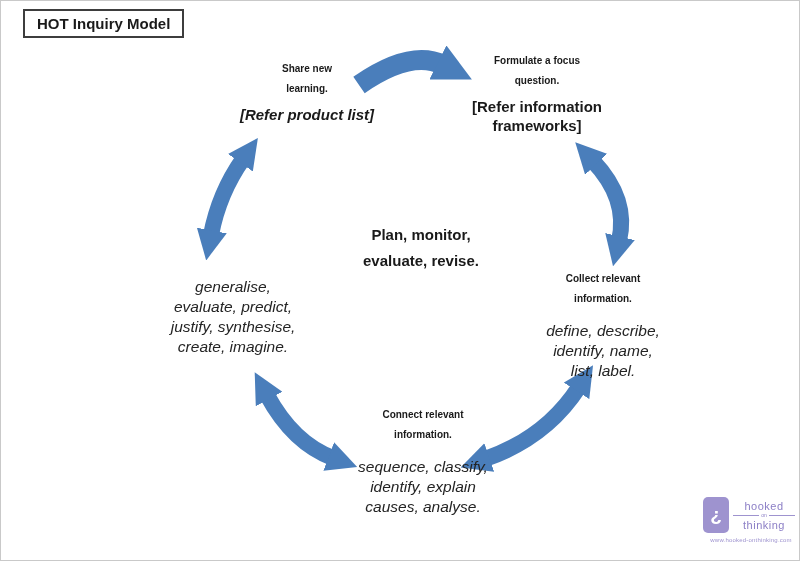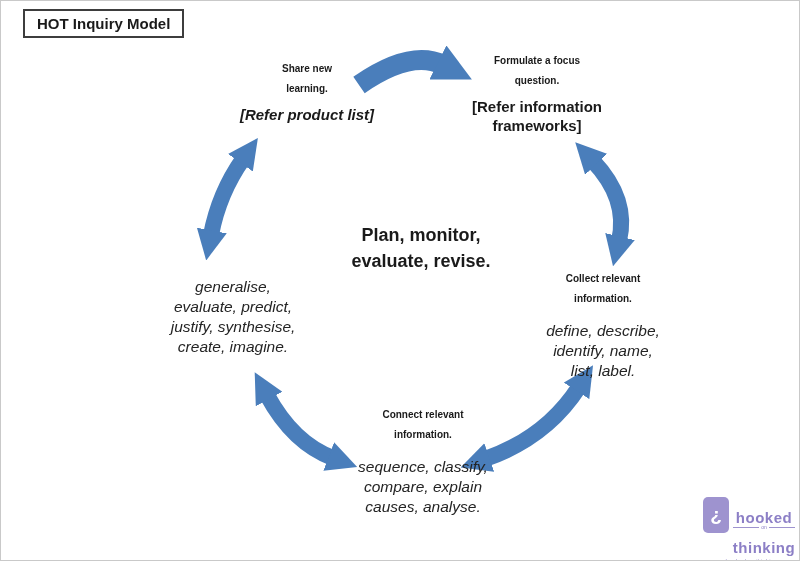--- a/index.html
+++ b/index.html
@@ -19,31 +19,31 @@
   }
   svg.arrows{position:absolute;left:0;top:0;}
   .arrow-path{fill:none;stroke:#4a7ebb;stroke-linecap:butt;}
   .node{position:absolute;text-align:center;}
   .node-title{font-weight:bold;font-size:10px;line-height:20px;white-space:pre-line;}
   .node-note{font-size:15px;line-height:19px;white-space:pre-line;margin-top:6px;font-weight:bold;}
   .italic{font-style:italic;}
   .node-skills{font-style:italic;font-size:15.5px;line-height:20px;white-space:pre-line;margin-top:12px;color:#242424;}
   .center-note{
     position:absolute;left:330px;top:221px;width:180px;text-align:center;
-    font-weight:bold;font-size:18px;line-height:26px;white-space:pre-line;
+    font-weight:bold;font-size:15px;line-height:26px;white-space:pre-line;
   }
   .logo{position:absolute;left:702px;top:496px;width:96px;}
   .logo-row{display:flex;align-items:flex-start;}
   .logo-icon{
     width:26px;height:36px;border-radius:5px;background:var(--brand-light);
     color:#fff;display:flex;align-items:center;justify-content:center;
     font-size:19px;font-weight:bold;flex:0 0 auto;
   }
   .logo-text{flex:1;text-align:center;padding-top:3px;}
-  .logo-brand{font-size:15px;font-weight:bold;color:var(--brand);letter-spacing:0.5px;line-height:12px;margin-top:12px;}
+  .logo-brand{font-size:11px;font-weight:normal;color:var(--brand);letter-spacing:0.5px;line-height:12px;}
   .logo-divider{display:flex;align-items:center;justify-content:center;gap:2px;margin:1px 4px;}
   .logo-divider .line{flex:1;height:1px;background:var(--brand-light);}
   .logo-divider .mid{font-size:5px;color:var(--brand);line-height:5px;}
   .logo-url{margin-top:4px;font-size:6px;color:var(--brand-light);text-align:center;letter-spacing:0.2px;}
 </style>
 </head>
 <body>
 
 <div class="frame">
 
@@ -82,21 +82,21 @@
 information.</div>
     <div class="node-skills">define, describe,
 identify, name,
 list, label.</div>
   </div>
 
   <div class="node" style="left:334px;top:404px;width:176px;">
     <div class="node-title">Connect relevant
 information.</div>
     <div class="node-skills">sequence, classify,
-compare, explain
+identify, explain
 causes, analyse.</div>
   </div>
 
   <div class="node" style="left:146px;top:264px;width:172px;">
     <div class="node-skills">generalise,
 evaluate, predict,
 justify, synthesise,
 create, imagine.</div>
   </div>
 

